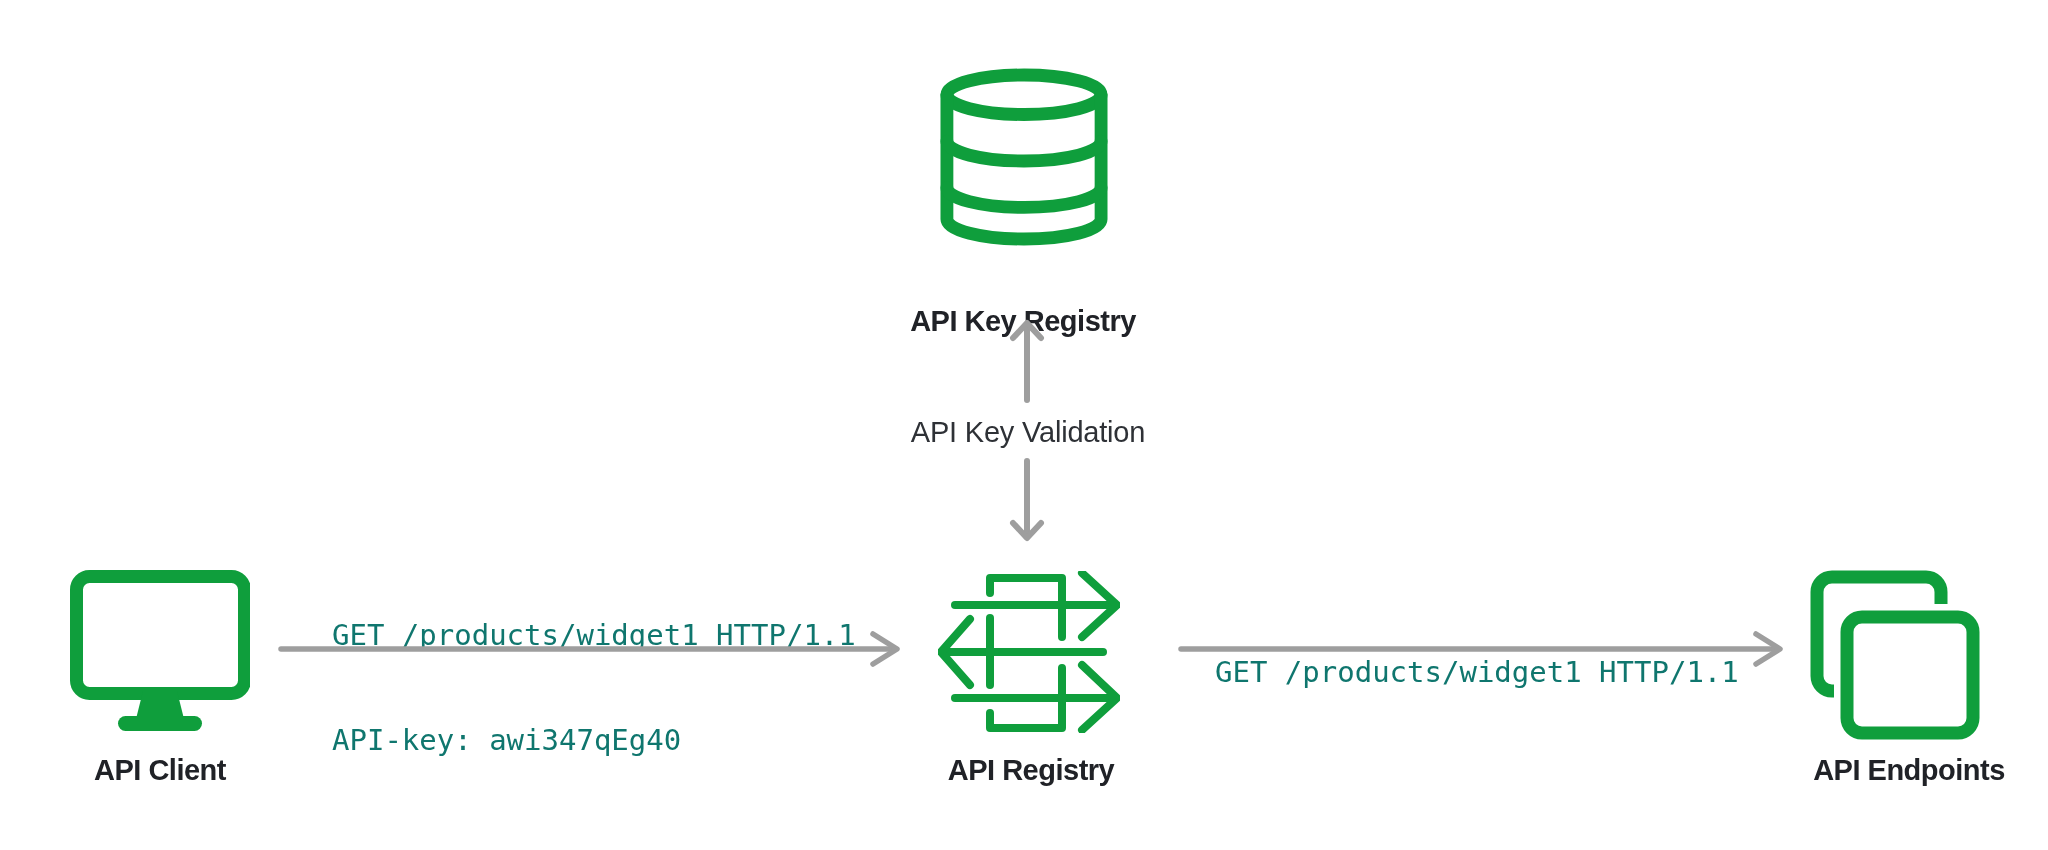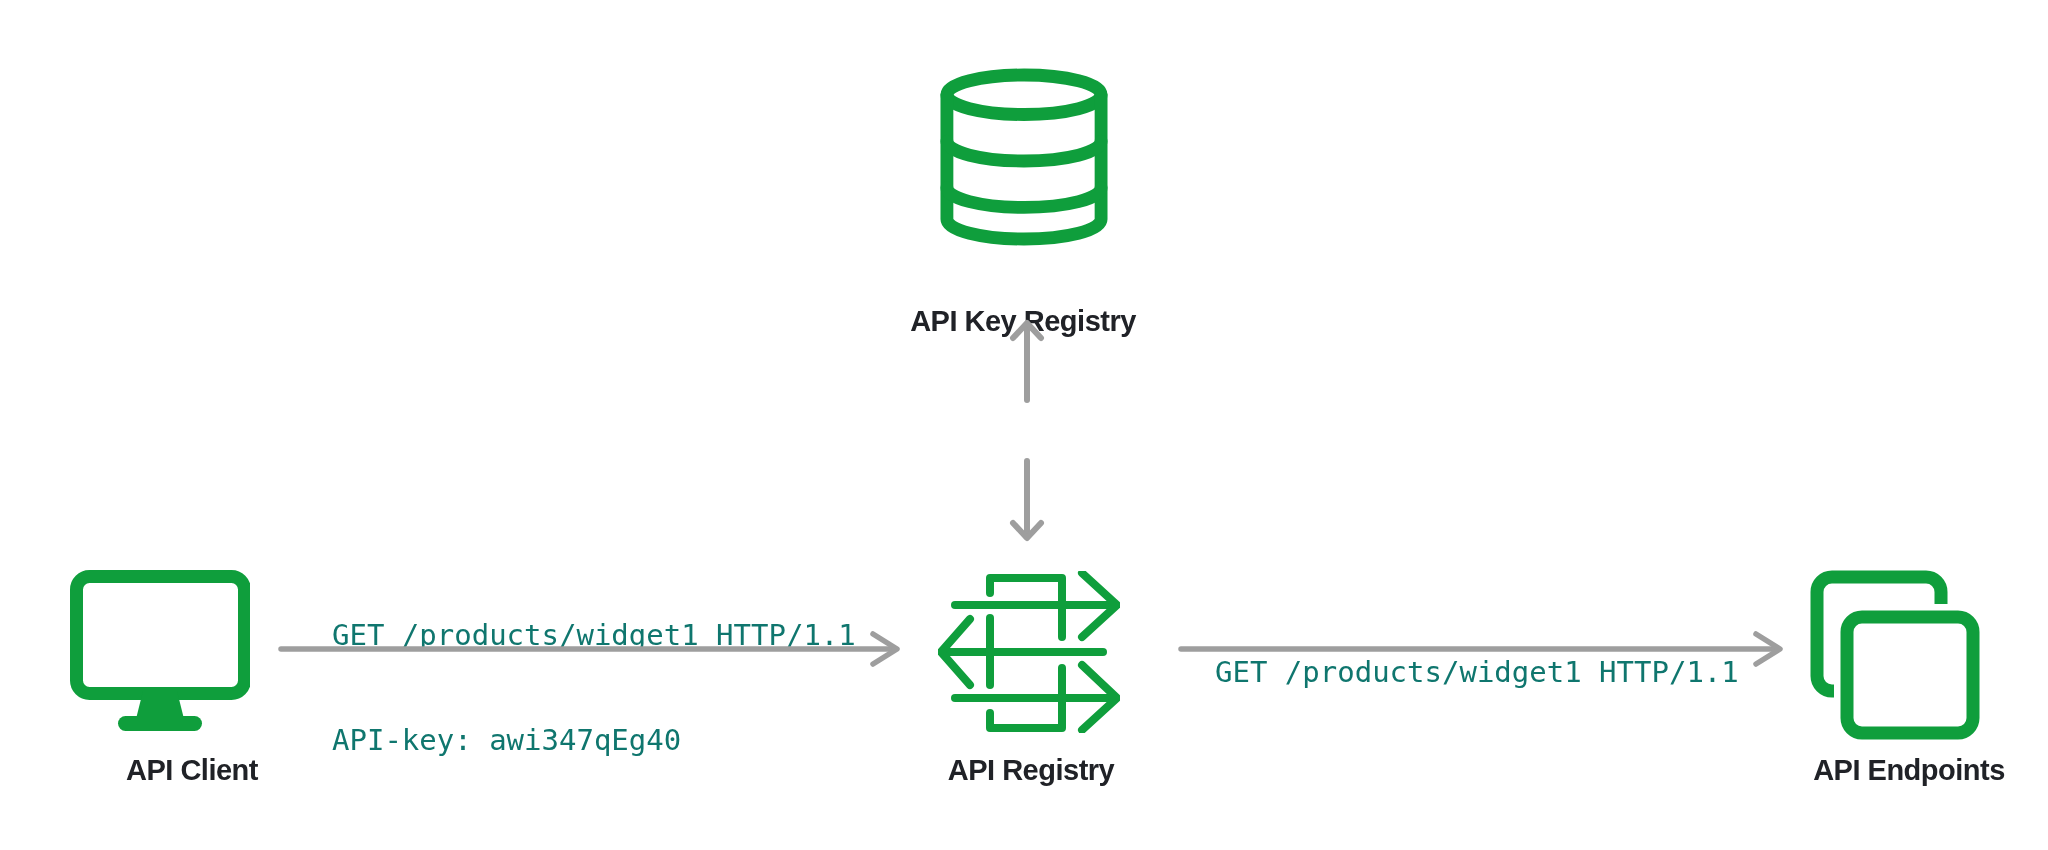--- a/index.html
+++ b/index.html
@@ -64,32 +64,33 @@
     <path class="sg" style="stroke-width:13" d="M 7 74 A 78 20 0 0 0 163 74"></path>
     <path class="sg" style="stroke-width:13" d="M 7 121 A 78 20 0 0 0 163 121"></path>
   </svg>
   <div class="node-label" style="left:863px; top:265px;margin-top:40px;">API Key Registry</div>
 
   <svg class="abs" style="left:1005px; top:318px;" width="44" height="86" viewBox="0 0 44 86">
     <path class="gray" style="stroke-width:6" d="M 22 8 V 82"></path>
     <path class="gray" style="stroke-width:6" d="M 8 20 L 22 5 L 36 20"></path>
   </svg>
 
+  <div class="edge-caption" style="left:858px; top:416px;">API Key Validation</div>
 
   <svg class="abs" style="left:1005px; top:458px;" width="44" height="86" viewBox="0 0 44 86">
     <path class="gray" style="stroke-width:6" d="M 22 3 V 77"></path>
     <path class="gray" style="stroke-width:6" d="M 8 65 L 22 80 L 36 65"></path>
   </svg>
 
   <svg class="abs" style="left:70px; top:570px;" width="180" height="166" viewBox="0 0 180 166">
     <rect class="sg" style="stroke-width:13" x="6.5" y="6.5" width="168" height="117" rx="13"></rect>
     <polygon class="fg" points="73,121 107,121 115,153 65,153"></polygon>
     <rect class="fg" x="48" y="146" width="84" height="15" rx="7.5"></rect>
   </svg>
-  <div class="node-label" style="left:0px; top:754px;padding-left:32px;">API Client</div>
+  <div class="node-label" style="left:0px; top:754px;">API Client</div>
 
   <div class="mono-label" style="left:332px; top:548px;">
     <div>GET /products/widget1 HTTP/1.1</div>
     <div>API-key: awi347qEg40</div>
   </div>
   <svg class="abs" style="left:278px; top:629px;" width="625" height="40" viewBox="0 0 625 40">
     <path class="gray" style="stroke-width:5.5" d="M 3 20 H 612"></path>
     <path class="gray" style="stroke-width:5.5" d="M 595 5 L 619 20 L 595 35"></path>
   </svg>
 

